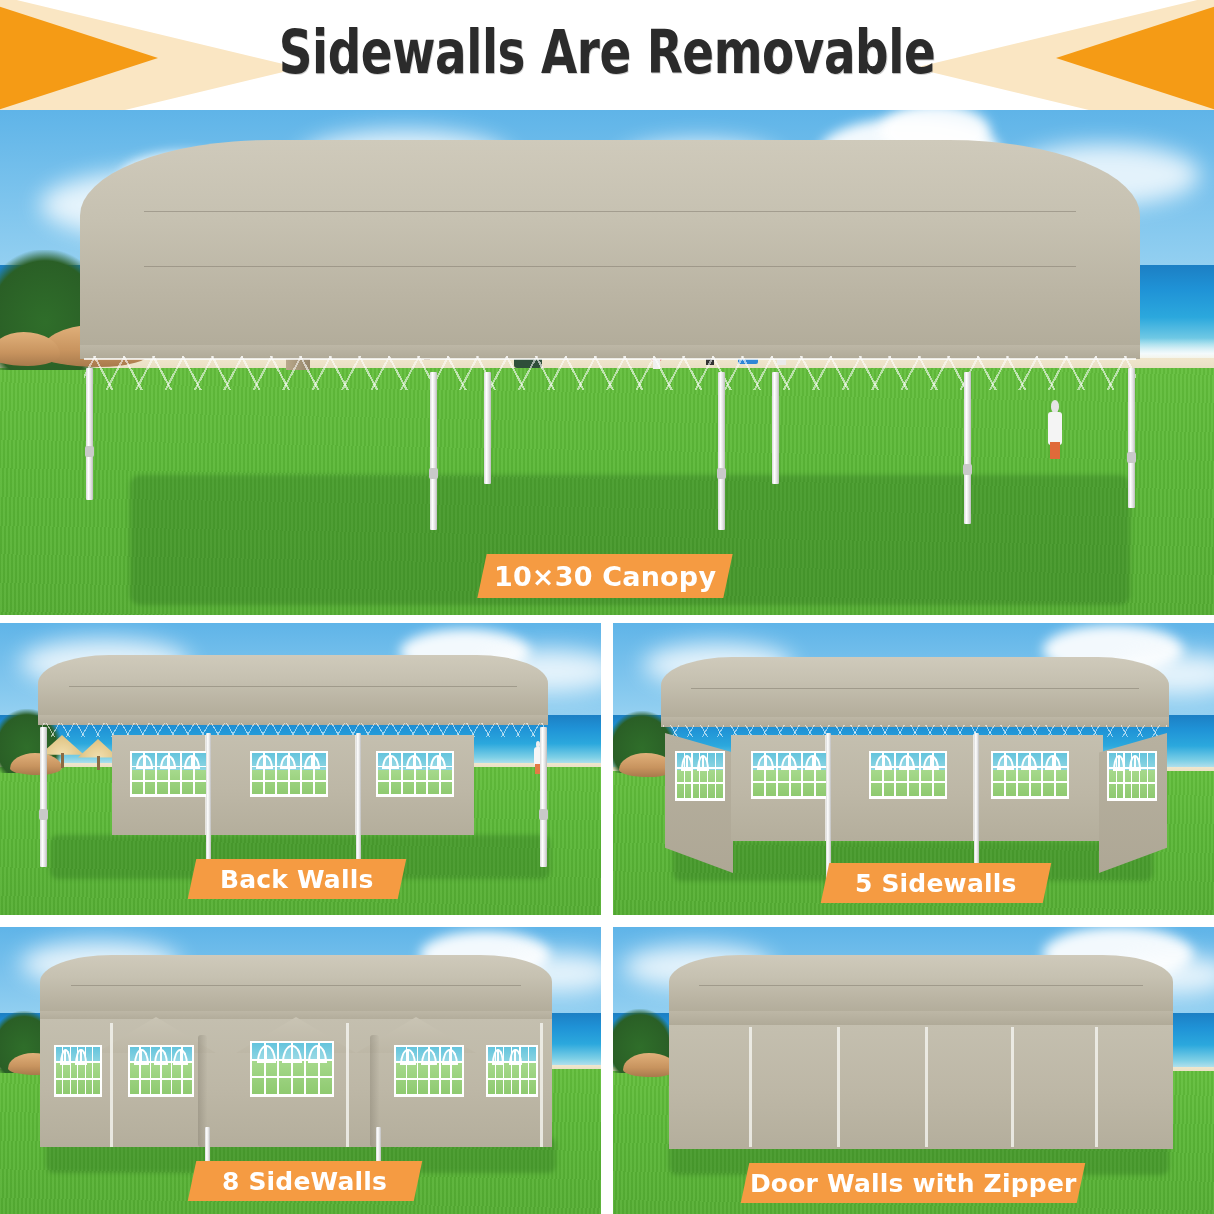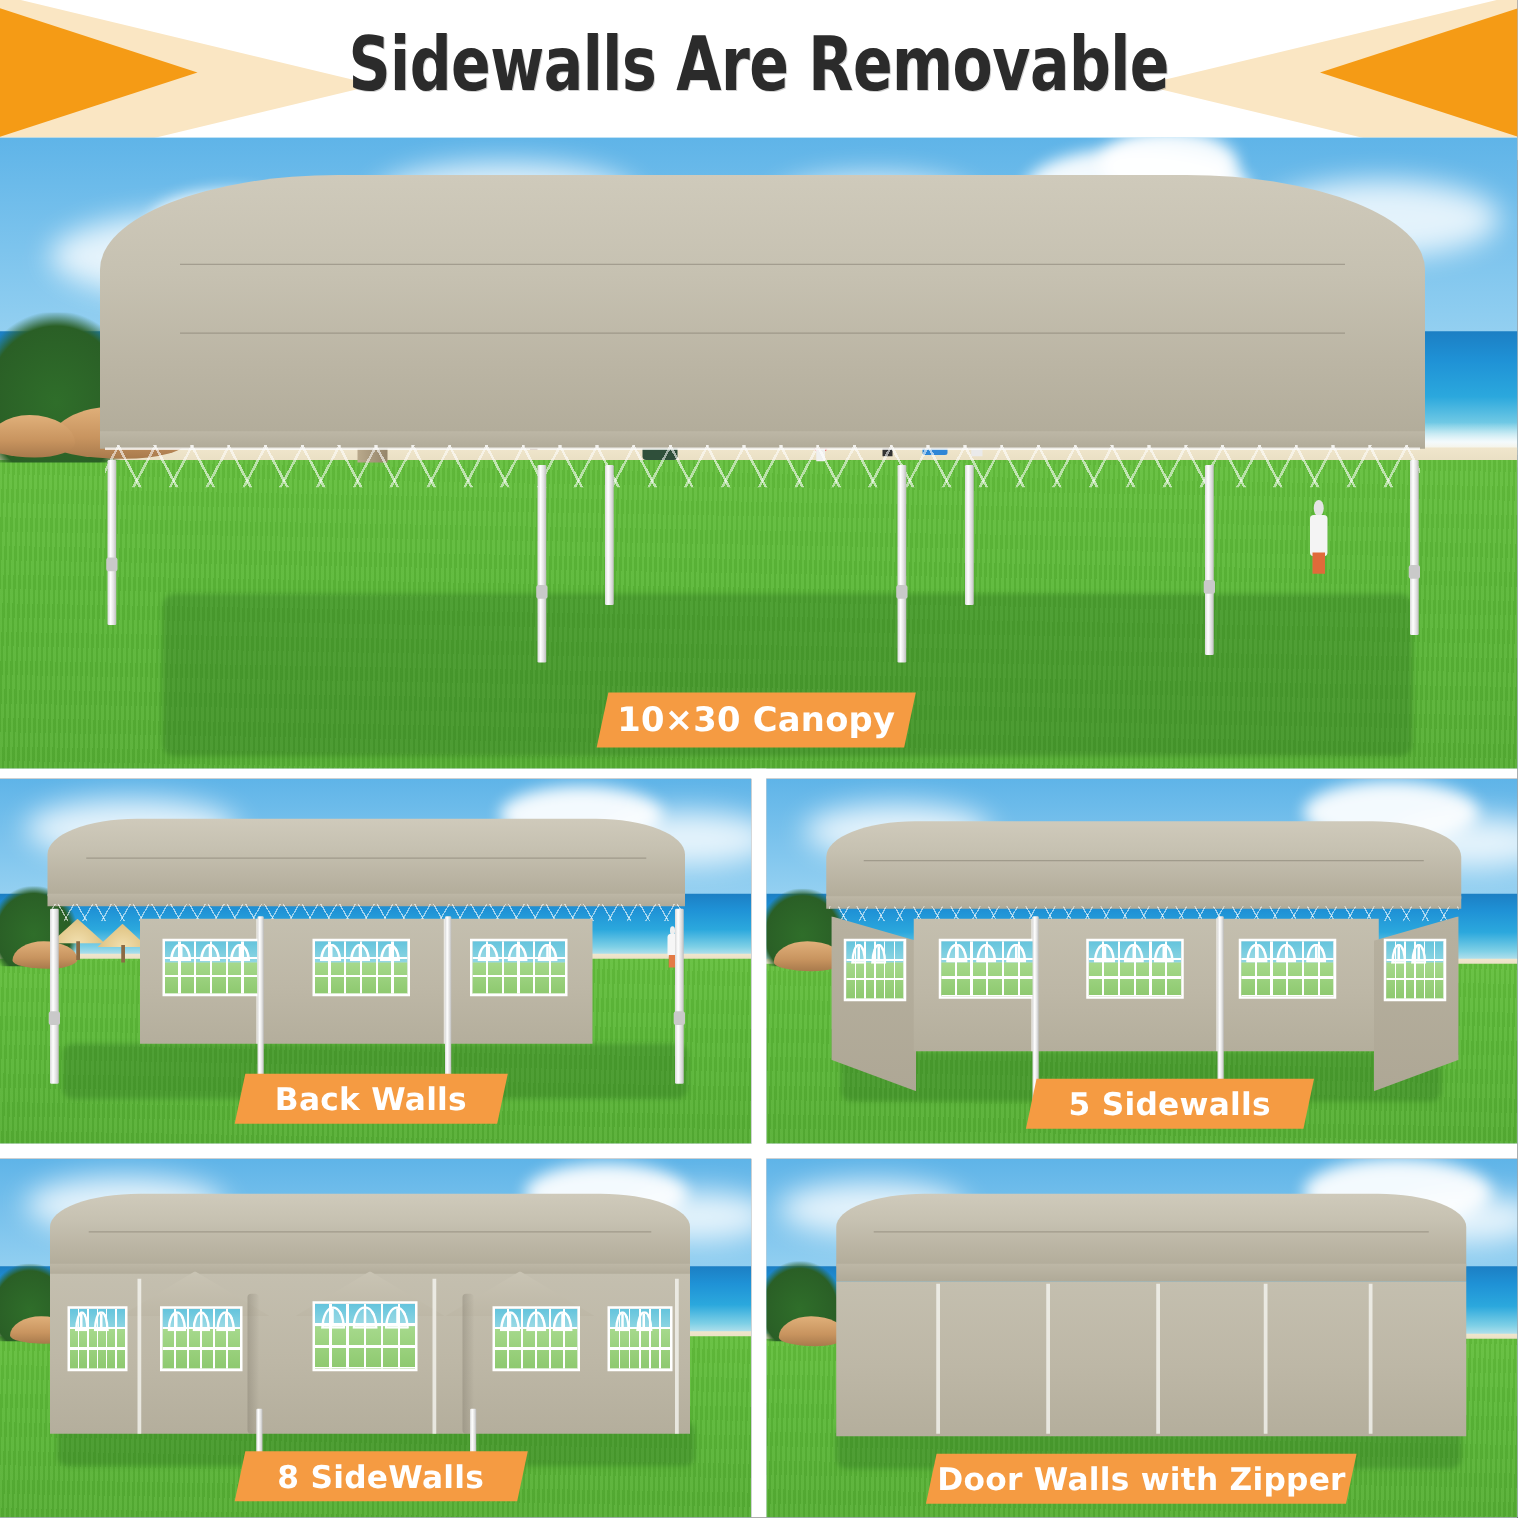--- a/index.html
+++ b/index.html
@@ -3,21 +3,21 @@
 <meta charset="utf-8">
 <title>Sidewalls Are Removable</title>
 <style>
   * { box-sizing: border-box; margin: 0; padding: 0; }
   html, body {
     width: 1214px; height: 1214px;
     background: #ffffff;
     font-family: "Liberation Sans", sans-serif;
     overflow: hidden;
   }
-  .page { position: relative; width: 1214px; height: 1214px; background: #000000; padding-left: 16px; }
+  .page { position: relative; width: 1214px; height: 1214px; background: #a21caf; padding-left: 16px; }
 
   
   .header {
     position: absolute; left: 0; top: 0; width: 1214px; height: 128px;
     background: #ffffff; overflow: hidden;
   }
   .chev { position: absolute; top: 0; width: 0; height: 0; }
   
   .chev-cream-l {
     left: 0; top: -4px;

